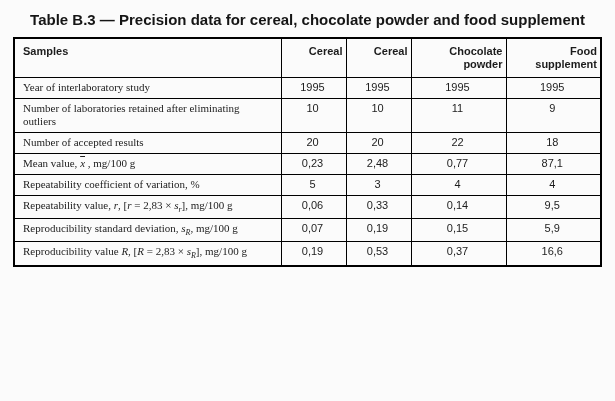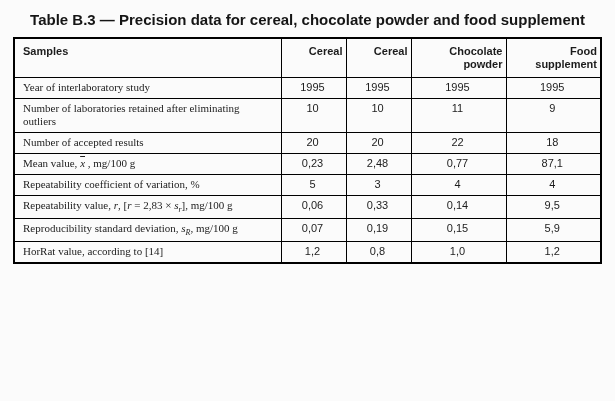--- a/index.html
+++ b/index.html
@@ -106,21 +106,21 @@
           <td class="value-cell">9,5</td>
         </tr>
         <tr>
           <td class="label-cell"><span>Reproducibility standard deviation, </span><span class="it">s</span><sub class="it">R</sub><span>, mg/100 g</span></td>
           <td class="value-cell">0,07</td>
           <td class="value-cell">0,19</td>
           <td class="value-cell">0,15</td>
           <td class="value-cell">5,9</td>
         </tr>
         <tr>
-          <td class="label-cell"><span>HorRat value, according to [14]</span></td>
-          <td class="value-cell">1,2</td>
-          <td class="value-cell">0,8</td>
-          <td class="value-cell">1,0</td>
-          <td class="value-cell">1,2</td>
+          <td class="label-cell"><span>Reproducibility value </span><span class="it">R</span><span>, [</span><span class="it">R</span><span> = 2,83 × </span><span class="it">s</span><sub class="it">R</sub><span>], mg/100 g</span></td>
+          <td class="value-cell">0,19</td>
+          <td class="value-cell">0,53</td>
+          <td class="value-cell">0,37</td>
+          <td class="value-cell">16,6</td>
         </tr>
       </tbody>
   </table>
 </div>
 
 </body></html>

